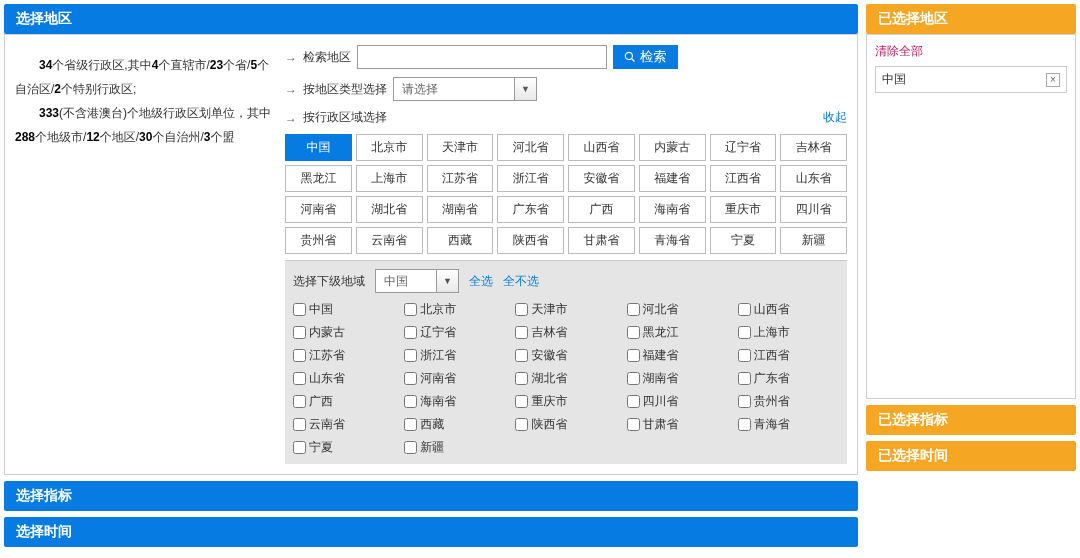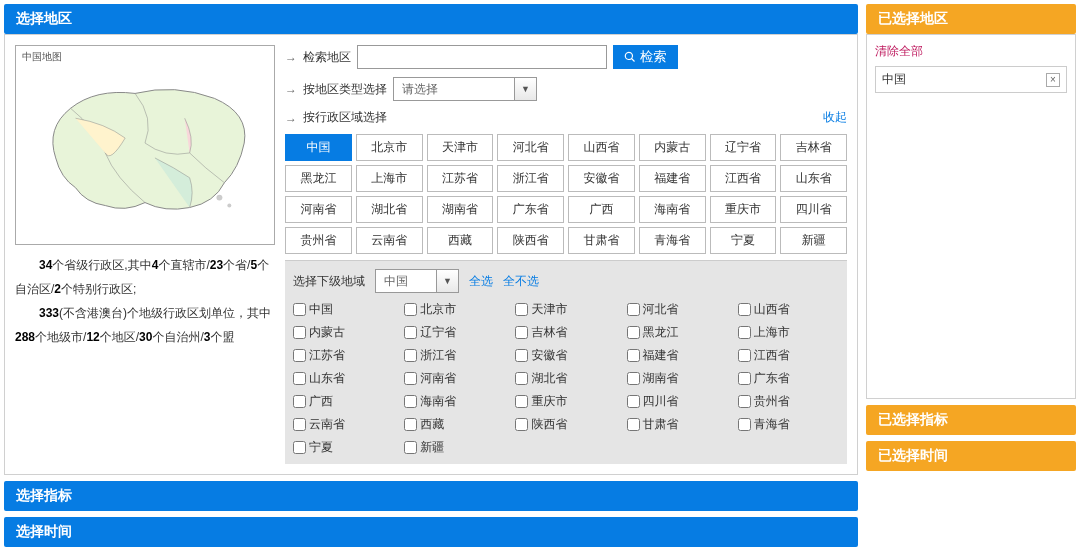--- a/index.html
+++ b/index.html
@@ -60,33 +60,20 @@
   </style>
 </head>
 <body>
 
 <div class="container">
   <div class="main-col">
     <div class="panel-header">选择地区</div>
     <div class="panel-body">
       <div class="top-row">
         <div class="map-col">
-          <div class="map-box">
-            <div class="map-title">中国地图</div>
-            <svg class="map-svg" viewBox="0 0 260 160">
-              <path d="M40,90 Q30,60 55,40 Q80,20 120,25 Q160,15 200,30 Q235,45 230,75 Q225,100 210,115 Q200,135 175,140 Q150,145 130,135 Q110,145 90,138 Q70,135 60,120 Q45,110 40,90 Z" fill="#e8f4d9" stroke="#888" stroke-width="1"></path>
-              <path d="M120,25 Q140,50 130,75 Q150,90 175,85 Q190,100 210,115" fill="none" stroke="#888" stroke-width="0.5"></path>
-              <path d="M55,40 Q80,60 90,85 Q100,110 130,135" fill="none" stroke="#888" stroke-width="0.5"></path>
-              <path d="M170,50 Q180,70 175,85" fill="#f8d7da" stroke="#888" stroke-width="0.5"></path>
-              <path d="M140,90 Q160,100 175,110 Q180,125 175,140" fill="#d4edda" stroke="#888" stroke-width="0.5"></path>
-              <path d="M60,50 Q90,55 110,70 Q95,95 90,85" fill="#fff3cd" stroke="#888" stroke-width="0.5"></path>
-              <circle cx="205" cy="130" r="3" fill="#ccc"></circle>
-              <circle cx="215" cy="138" r="2" fill="#ccc"></circle>
-            </svg>
-          </div>
           <div class="info-box">
             <p>
               <b>34</b><span>个省级行政区,其中</span><b>4</b><span>个直辖市/</span><b>23</b><span>个省/</span><b>5</b><span>个自治区/</span><b>2</b><span>个特别行政区;</span>
             </p>
             <p>
               <b>333</b><span>(不含港澳台)个地级行政区划单位，其中</span><b>288</b><span>个地级市/</span><b>12</b><span>个地区/</span><b>30</b><span>个自治州/</span><b>3</b><span>个盟</span>
             </p>
           </div>
         </div>
         <div class="form-col">

